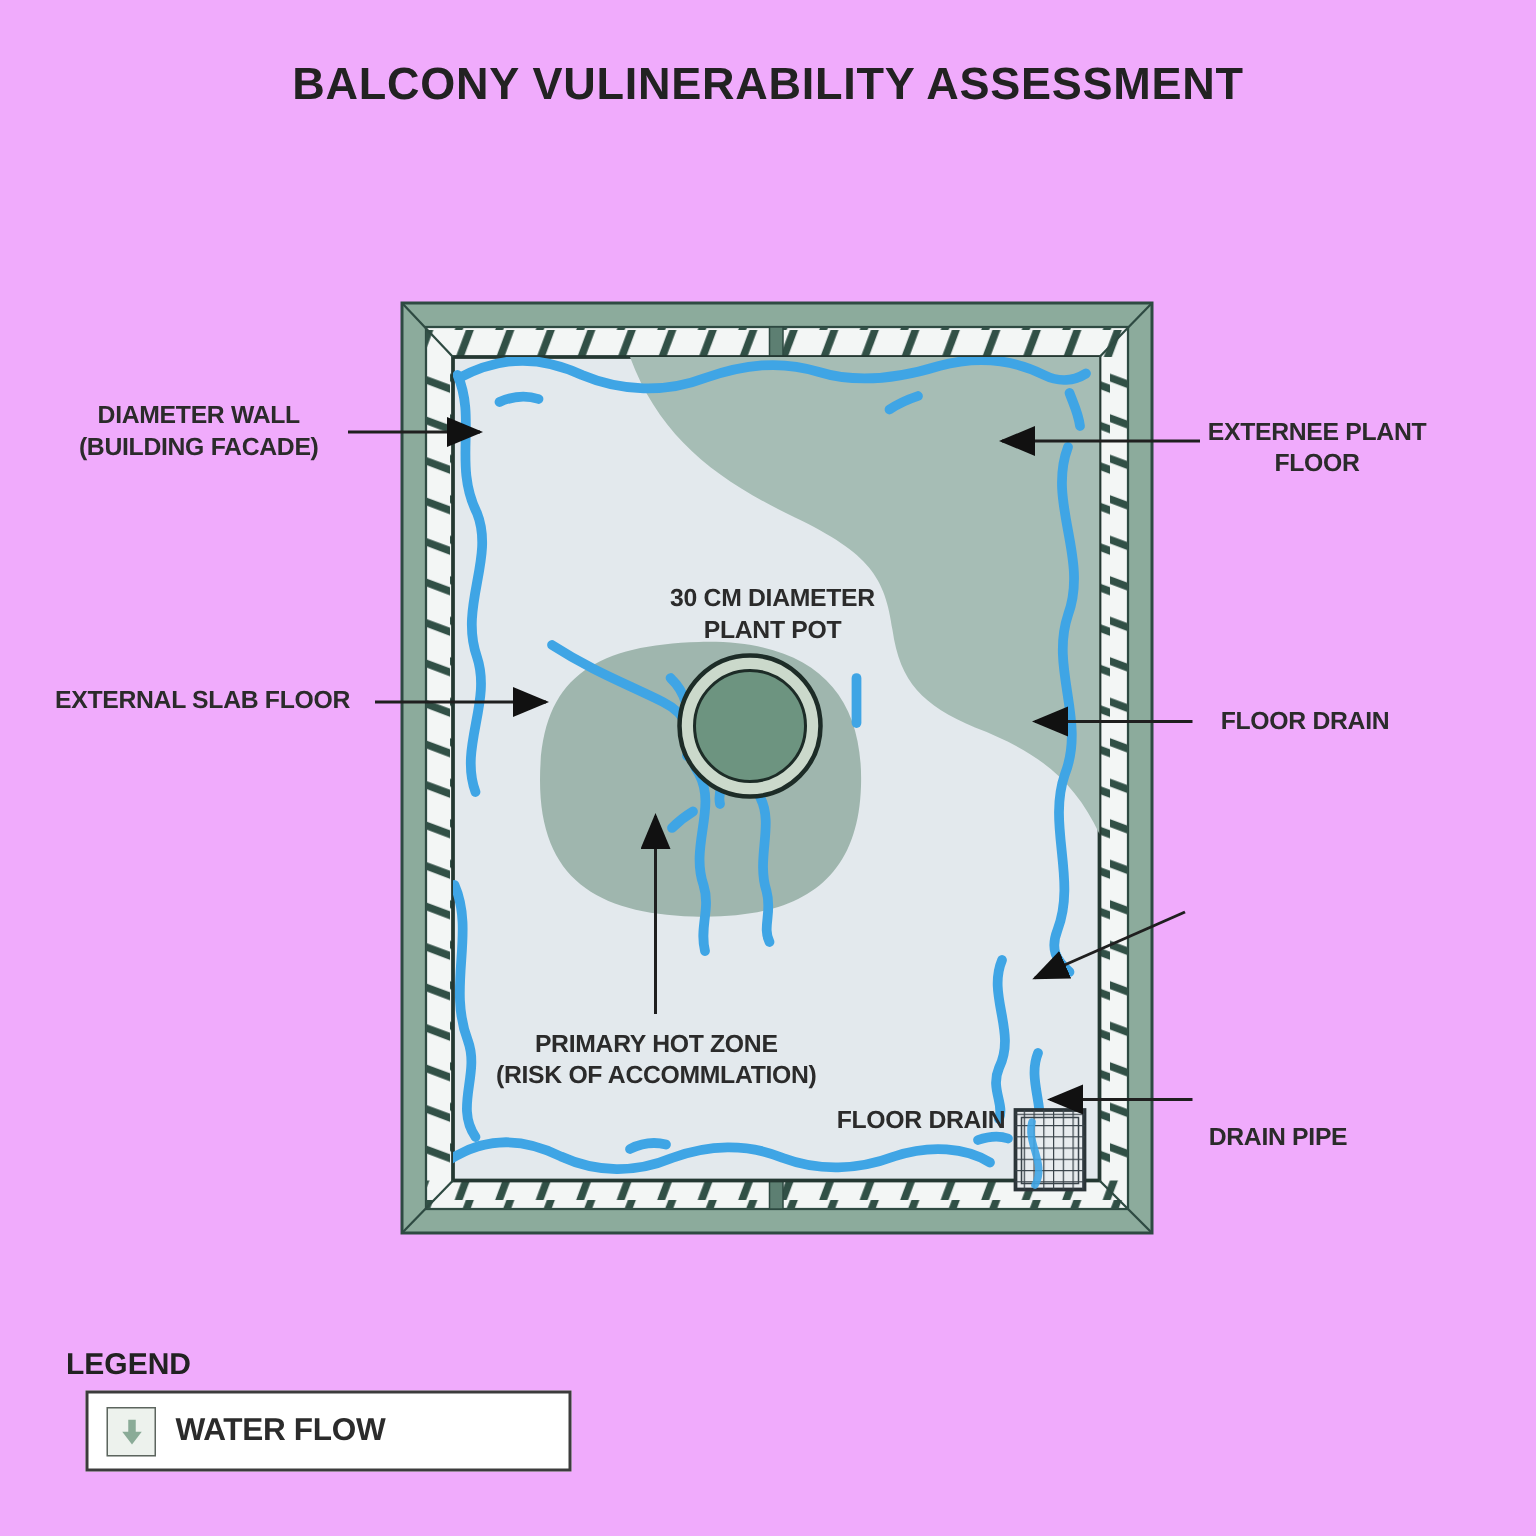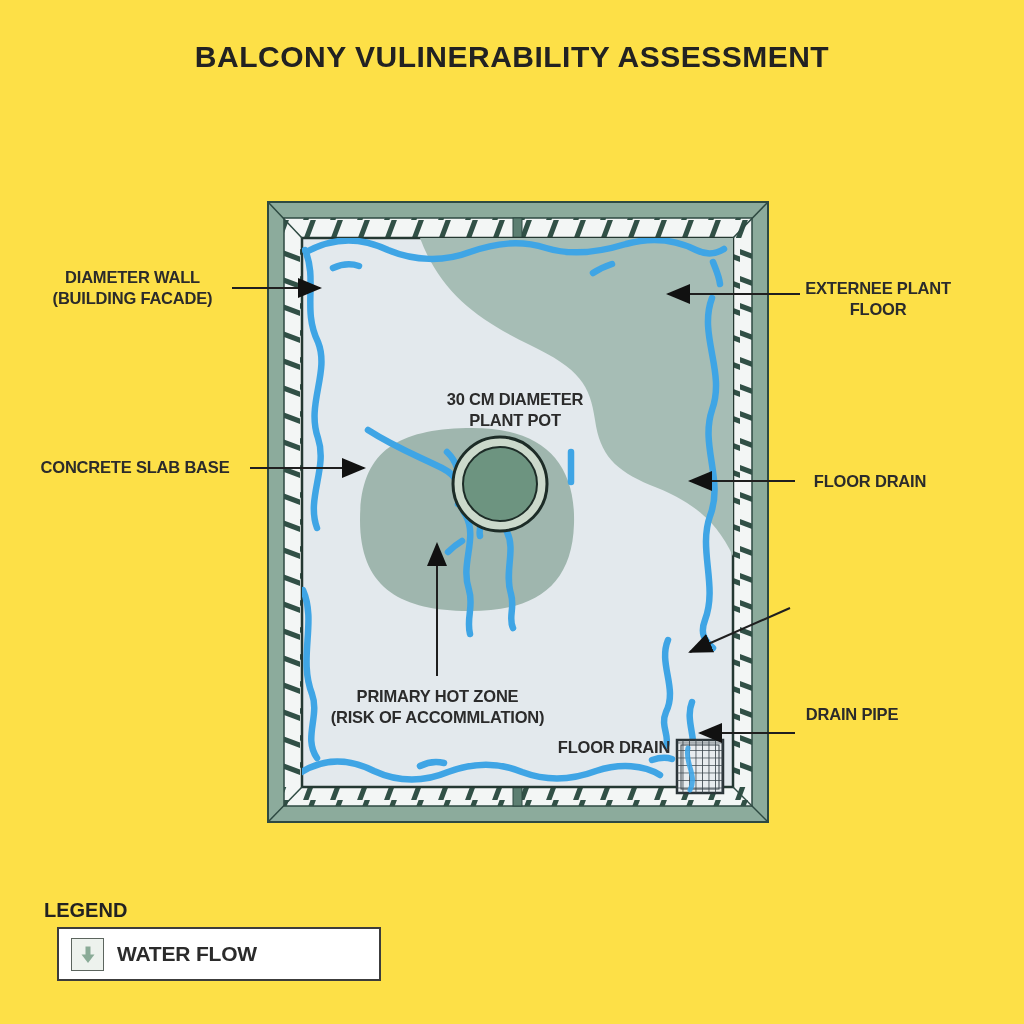--- a/index.html
+++ b/index.html
@@ -1,17 +1,17 @@
 <!DOCTYPE html>
 <html><head>
 <meta charset="utf-8">
 <style>
   html,body{margin:0;padding:0;background:#ffffff;}
   .page{
-    position:relative;width:1024px;height:1024px;background:#fde047;overflow:hidden;
+    position:relative;width:1024px;height:1024px;background:#f0abfc;overflow:hidden;
     font-family:"Liberation Sans",sans-serif;color:#282828;
   }
   .title{
     position:absolute;left:0;top:40px;width:100%;text-align:center;
     font-size:30px;font-weight:700;letter-spacing:0.5px;color:#222;
   }
   svg.diagram{position:absolute;left:0;top:0;}
   .lbl{
     position:absolute;text-align:center;font-size:16.5px;font-weight:700;
     line-height:1.3;color:#2b2b2b;letter-spacing:-0.2px;
@@ -133,34 +133,34 @@
       <line x1="437" y1="676" x2="437" y2="544" marker-end="url(#ah)"></line>
     </g>
   </svg>
 
   <div class="lbl" style="left:35px;top:267px;width:195px;">
     <div>DIAMETER WALL</div>
     <div>(BUILDING FACADE)</div>
   </div>
 
   <div class="lbl" style="left:25px;top:457px;width:220px;">
-    <div>CONCRETE SLAB BASE</div>
+    <div>EXTERNAL SLAB FLOOR</div>
   </div>
 
   <div class="lbl" style="left:798px;top:278px;width:160px;">
     <div>EXTERNEE PLANT</div>
     <div>FLOOR</div>
   </div>
 
   <div class="lbl" style="left:800px;top:471px;width:140px;">
     <div>FLOOR DRAIN</div>
   </div>
 
 
-  <div class="lbl" style="left:792px;top:704px;width:120px;">
+  <div class="lbl" style="left:792px;top:748px;width:120px;">
     <div>DRAIN PIPE</div>
   </div>
 
   <div class="lbl" style="left:420px;top:389px;width:190px;">
     <div>30 CM DIAMETER</div>
     <div>PLANT POT</div>
   </div>
 
   <div class="lbl" style="left:315px;top:686px;width:245px;">
     <div>PRIMARY HOT ZONE</div>

